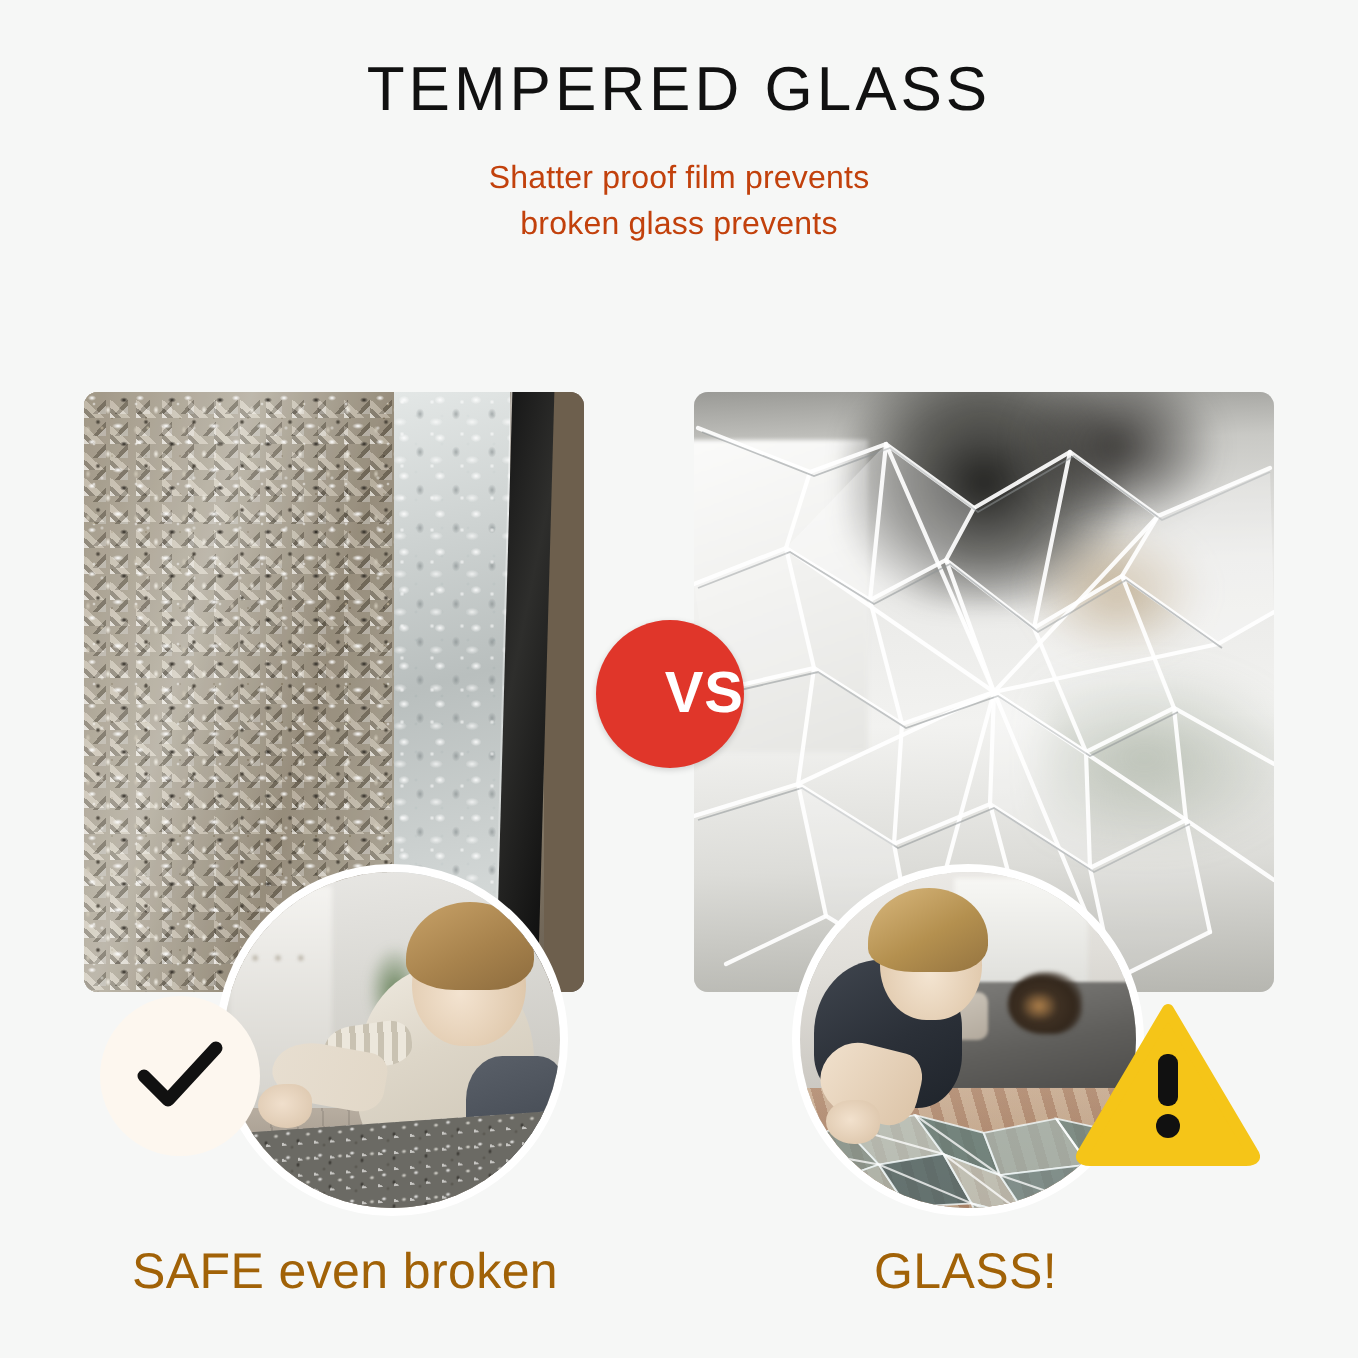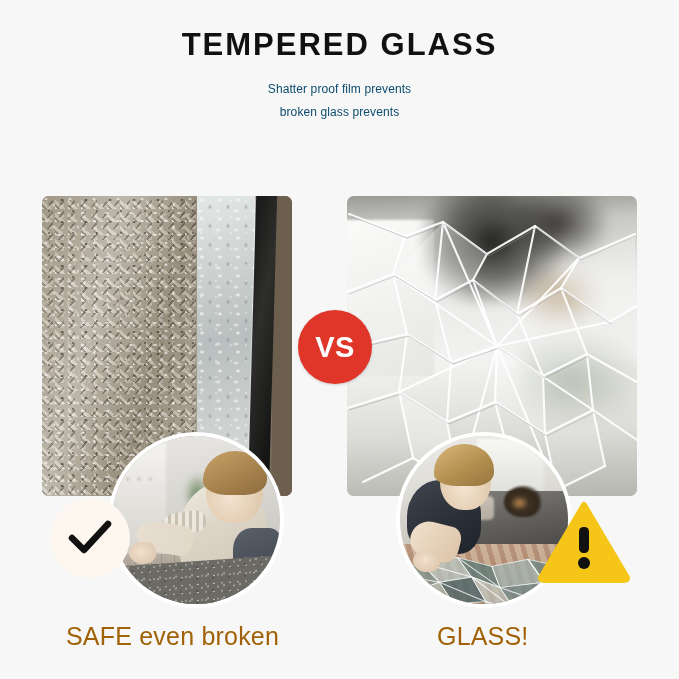--- a/index.html
+++ b/index.html
@@ -16,31 +16,31 @@
   
   .header {
     position: absolute;
     top: 28px;
     left: 0;
     width: 679px;
     text-align: center;
   }
   .title-line {
     font-size: 31px;
-    font-weight: 700;
+    font-weight: 400;
     letter-spacing: 2.0px;
     color: #111111;
     line-height: 34px;
     white-space: nowrap;
   }
   .subtitle {
     margin-top: 16px;
-    font-size: 12px;
+    font-size: 16px;
     font-weight: 400;
-    color: #0c4a6e;
+    color: #c2410c;
     line-height: 23px;
     letter-spacing: 0.1px;
   }
 
   
   .panel {
     position: absolute;
     border-radius: 7px;
     overflow: hidden;
     background: #d8d8d8;
@@ -166,21 +166,21 @@
 
   
   .vs-badge {
     position: absolute;
     left: 298px; top: 310px;
     width: 74px; height: 74px;
     border-radius: 50%;
     background: #e0362a;
     display: flex;
     align-items: center;
-    justify-content: center;
+    justify-content: flex-end;
     z-index: 30;
     box-shadow: 0 1px 3px rgba(0,0,0,0.16);
   }
   .vs-badge span {
     color: #ffffff;
     font-size: 29px;
     font-weight: 700;
     letter-spacing: 0.5px;
     line-height: 1;
   }

